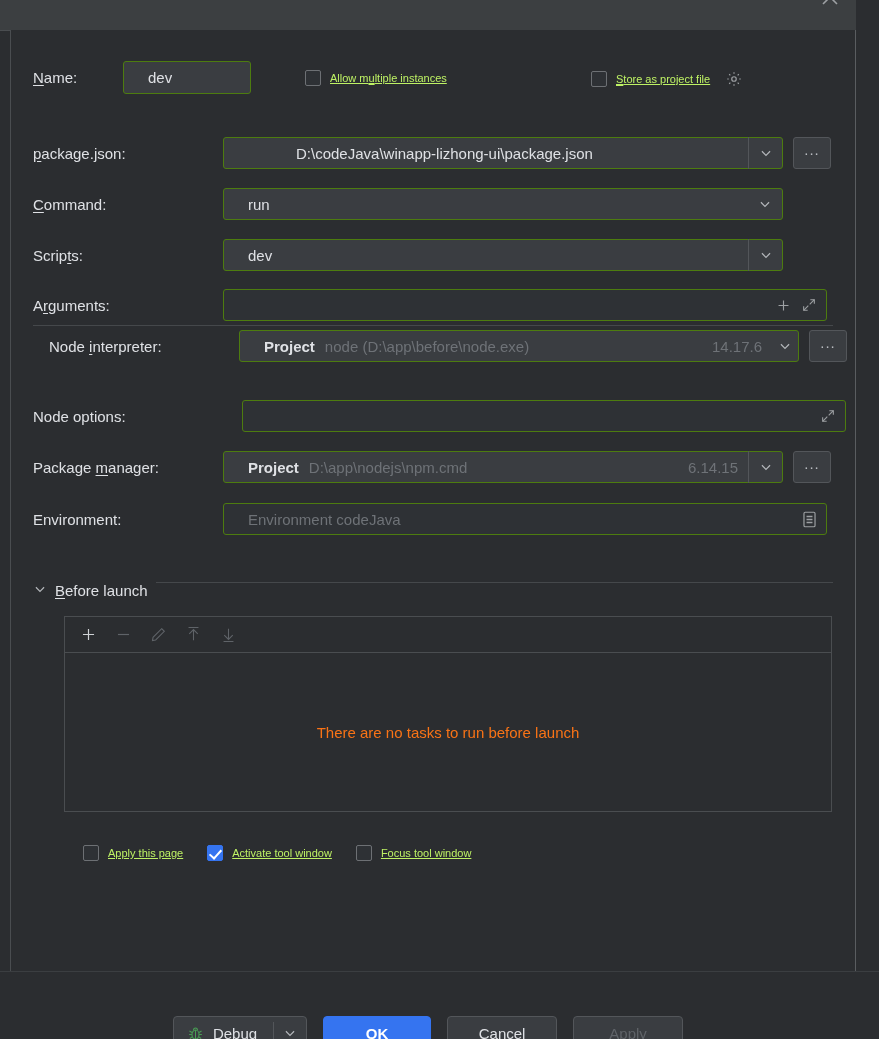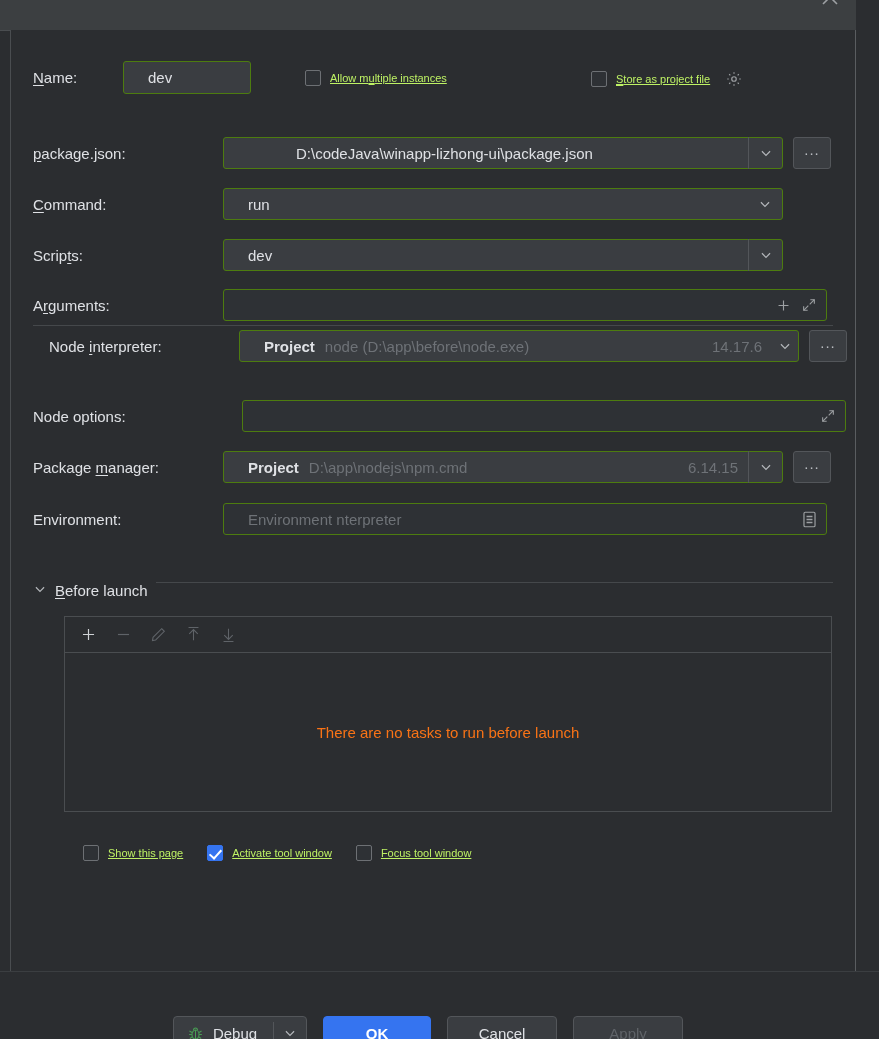--- a/index.html
+++ b/index.html
@@ -333,21 +333,21 @@
               <path d="M5 9 L12 16 L19 9"></path>
             </svg>
         </span>
       </div>
       <div class="browse-btn">...</div>
     </div>
 
     <div class="row" style="left:22px; top:473px;">
       <div class="lbl" style="width:190px;">Environment:</div>
       <div class="field plain" style="width:604px; padding-right:4px;">
-        <span class="val ph" style="flex:1;">Environment nterpreter</span>
+        <span class="val ph" style="flex:1;">Environment codeJava</span>
         <span class="icon-btn">
           <svg width="17" height="19" viewBox="0 0 20 22" fill="none" stroke="currentColor" stroke-width="1.4">
             <rect x="3.5" y="2.5" width="13" height="17" rx="1.5"></rect>
             <path d="M6.5 7.5 h7 M6.5 11 h7 M6.5 14.5 h7" stroke-width="1.8"></path>
           </svg>
         </span>
       </div>
     </div>
 
     <div class="bl-header" style="left:22px; top:552px; width:800px;">
@@ -387,21 +387,21 @@
             <path d="M12 4 V19 M6 13 L12 19 L18 13 M5 22 H19"></path>
           </svg>
         </span>
       </div>
       <div class="bl-empty">There are no tasks to run before launch</div>
     </div>
 
     <div class="cb-row" style="left:72px; top:815px;">
       <div class="cb">
         <span class="box"></span>
-        <span class="txt">Show this page</span>
+        <span class="txt">Apply this page</span>
       </div>
       <div class="cb">
         <span class="box checked"></span>
         <span class="txt">Activate tool window</span>
       </div>
       <div class="cb">
         <span class="box"></span>
         <span class="txt">Focus tool window</span>
       </div>
     </div>

